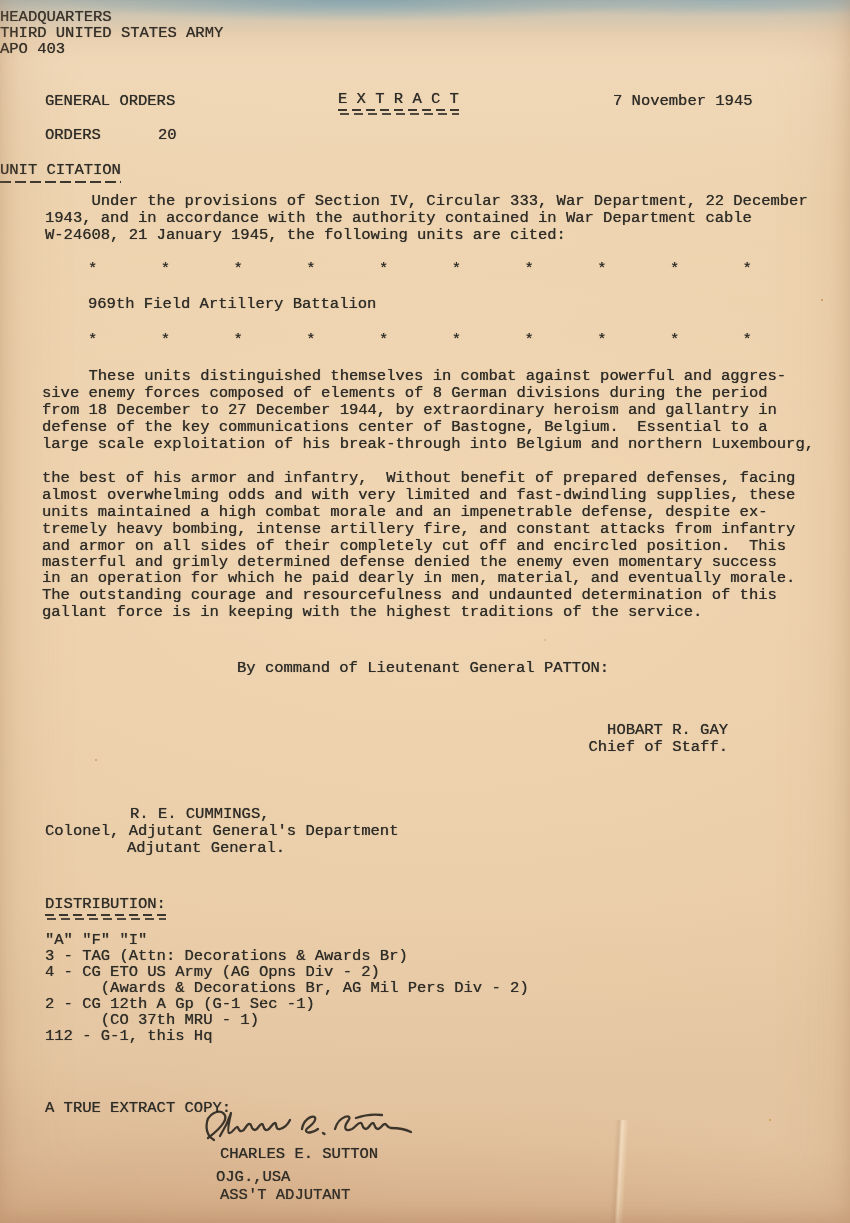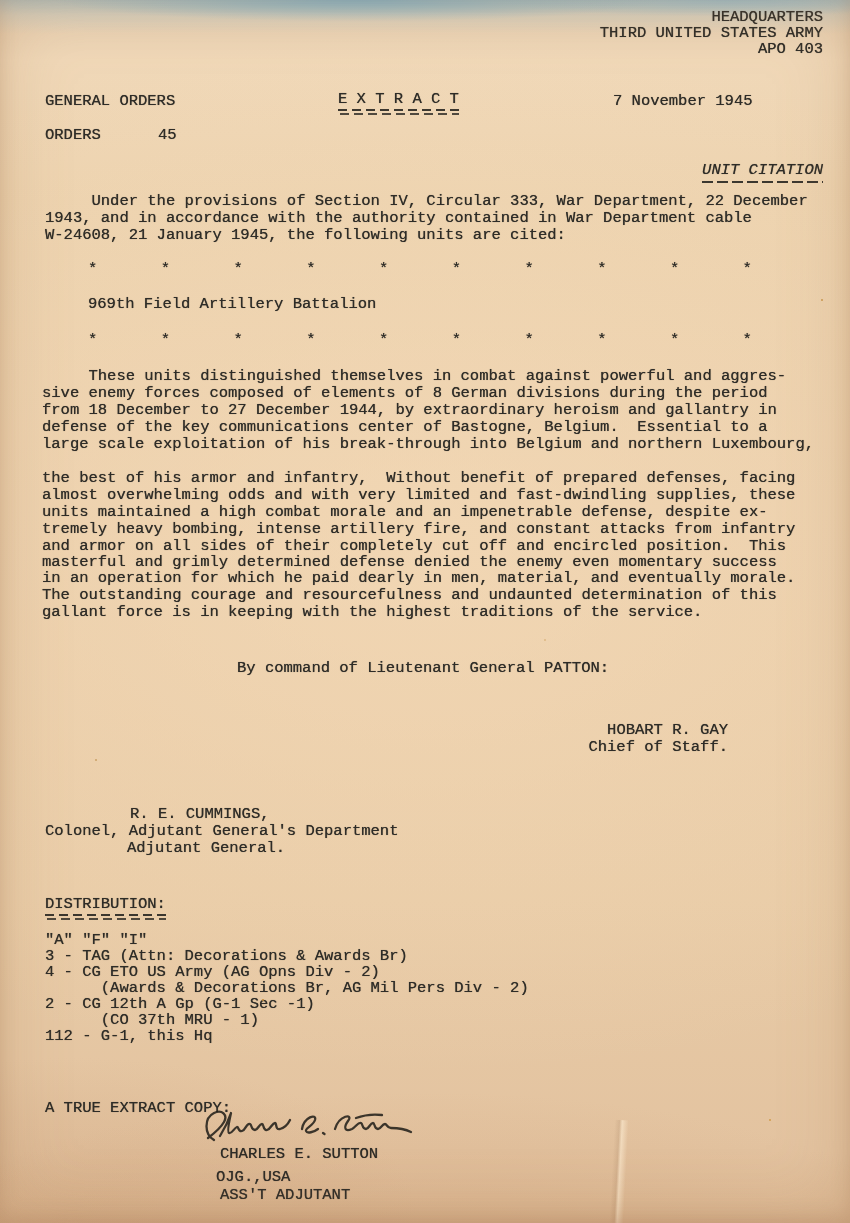--- a/index.html
+++ b/index.html
@@ -44,25 +44,25 @@
       radial-gradient(circle 1.2px at 700px 95px, #7fb0c4 45%, transparent 60%),
       radial-gradient(circle 1.2px at 128px 205px, #7fb0c4 45%, transparent 60%);
   }
   .crease{
     position:absolute;left:612px;top:1120px;width:14px;height:103px;
     background:linear-gradient(90deg, rgba(120,85,55,0) 0%, rgba(120,85,55,.12) 35%, rgba(255,240,215,.55) 55%, rgba(120,85,55,0) 100%);
     transform:rotate(3deg);
     pointer-events:none;
   }
   .tline{position:absolute;white-space:pre;}
-  .centered{left:0;width:810px;text-align:right;margin-left:13px;}
+  .centered{left:0;width:810px;text-align:left;}
   .dash1{
     padding-bottom:4px;
     background-image:repeating-linear-gradient(90deg, rgba(40,38,33,.9) 0 11px, rgba(40,38,33,0) 11px 15px);
-    background-repeat:no-repeat;background-position:0 100%;background-size:100% 2px;font-style:italic;
+    background-repeat:no-repeat;background-position:0 100%;background-size:100% 2px;
   }
   .dash2{
     padding-bottom:7px;
     background-image:
       repeating-linear-gradient(90deg, rgba(40,38,33,.9) 0 9px, rgba(40,38,33,0) 9px 14px),
       repeating-linear-gradient(90deg, rgba(40,38,33,.8) 0 9px, rgba(40,38,33,0) 9px 14px);
     background-repeat:no-repeat,no-repeat;
     background-position:0 calc(100% - 4px), 2px 100%;
     background-size:100% 2px, 100% 2px;
   }
@@ -77,21 +77,21 @@
   <div class="blue-band"></div>
 
   <div class="tline centered" style="top:9px">HEADQUARTERS</div>
   <div class="tline centered" style="top:25px">THIRD UNITED STATES ARMY</div>
   <div class="tline centered" style="top:41px">APO 403</div>
 
   <div class="tline" style="left:45px;top:93px">GENERAL ORDERS</div>
   <div class="tline dash2" style="left:338px;top:91px">E X T R A C T</div>
   <div class="tline" style="left:613px;top:93px">7 November 1945</div>
   <div class="tline" style="left:45px;top:127px">ORDERS</div>
-  <div class="tline" style="left:158px;top:127px">45</div>
+  <div class="tline" style="left:158px;top:127px">20</div>
 
   <div class="tline centered" style="top:162px"><span class="dash1">UNIT CITATION</span></div>
 
   <div class="tline" style="left:45px;top:193px">     Under the provisions of Section IV, Circular 333, War Department, 22 December</div>
   <div class="tline" style="left:45px;top:210px">1943, and in accordance with the authority contained in War Department cable</div>
   <div class="tline" style="left:45px;top:227px">W-24608, 21 January 1945, the following units are cited:</div>
 
   <div class="astrow" style="top:261px">
     <span>*</span>
       <span>*</span>

